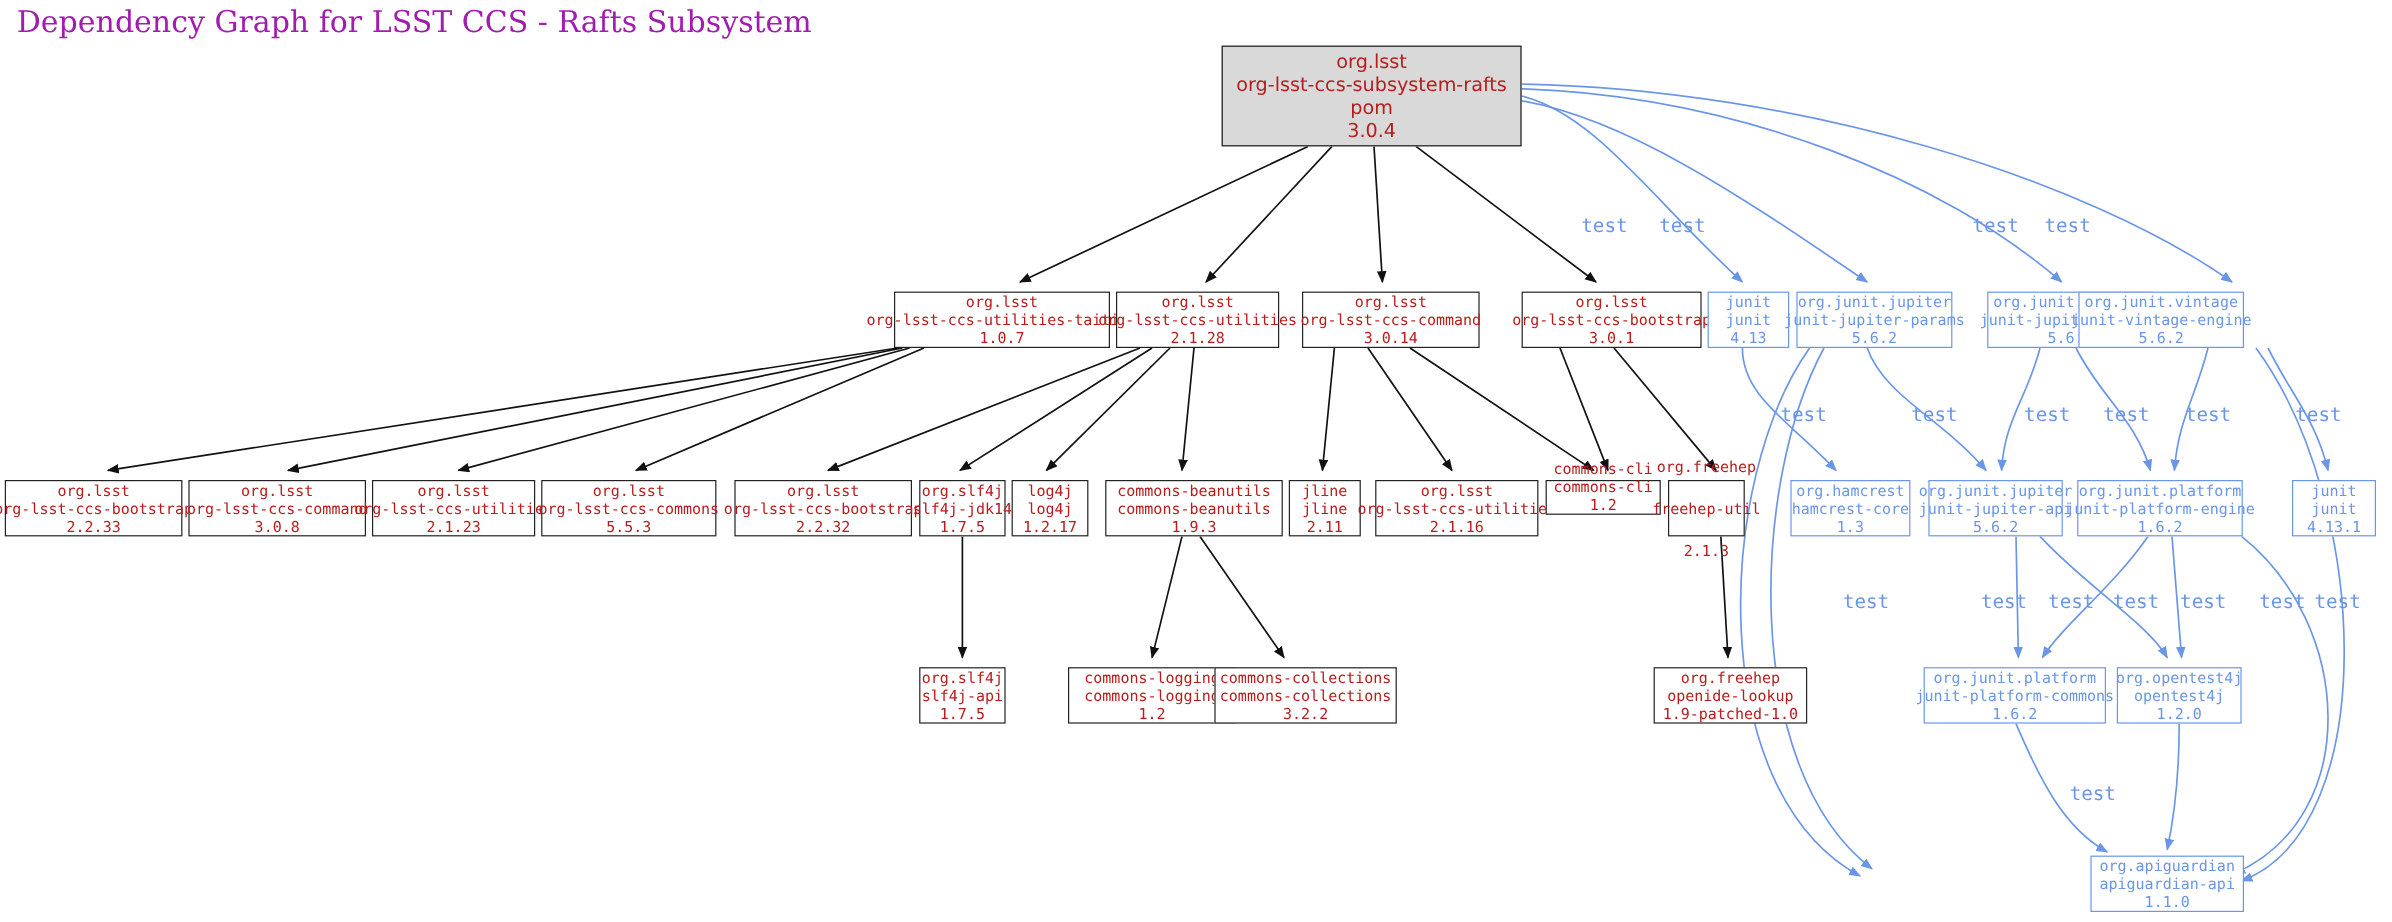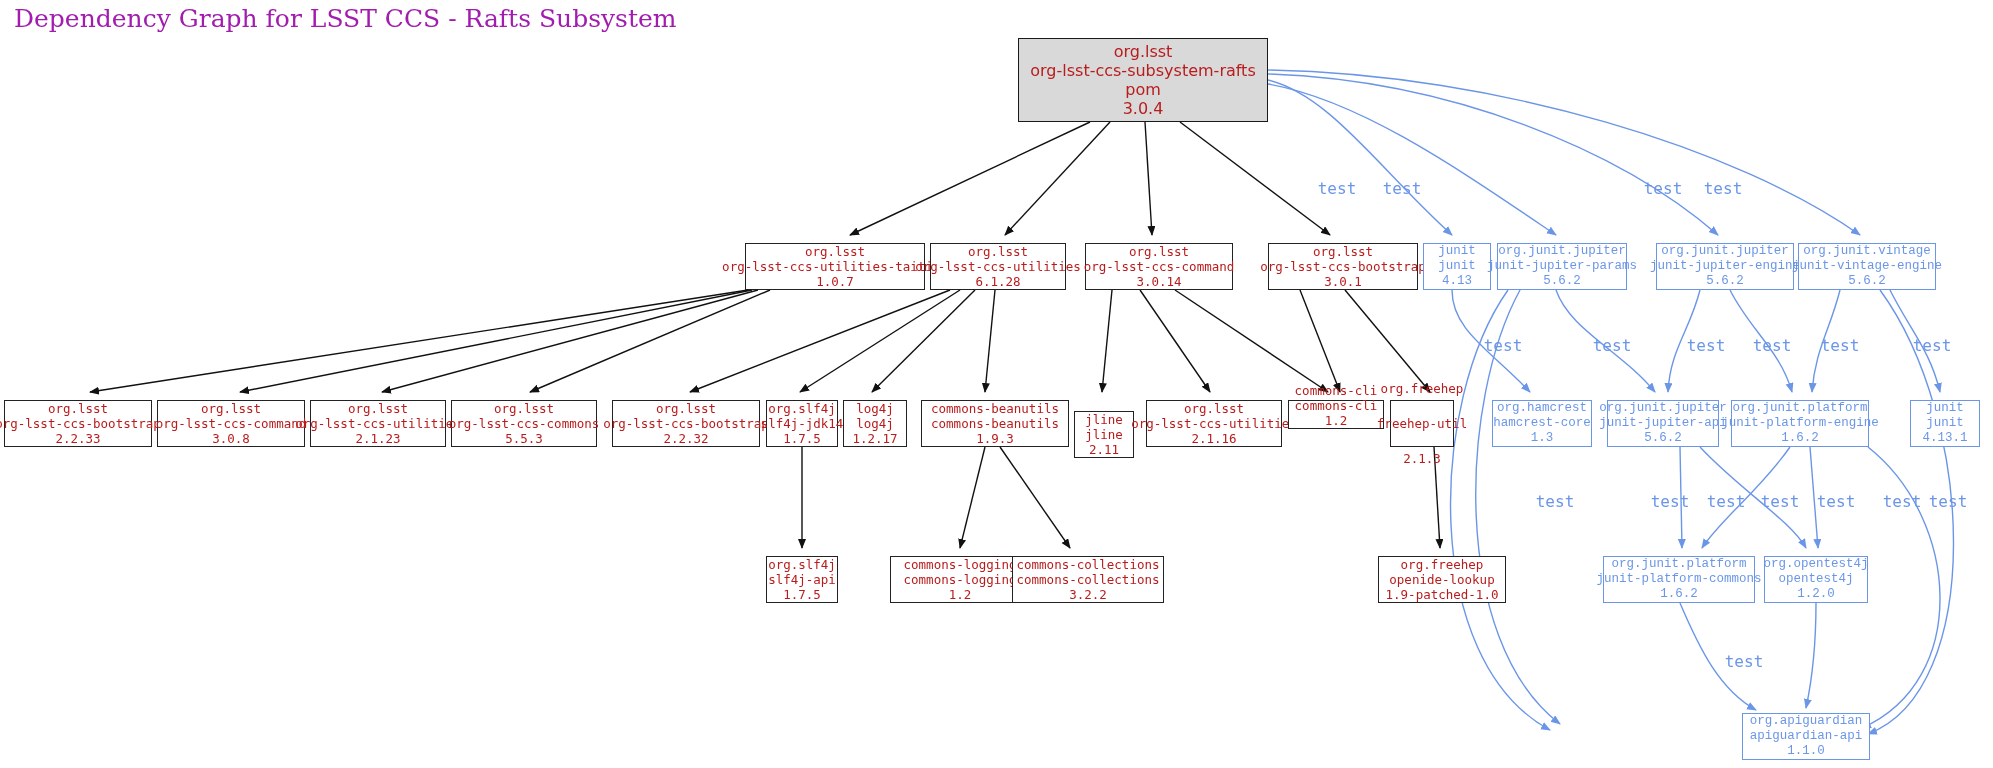--- a/index.html
+++ b/index.html
@@ -54,21 +54,20 @@
     background: #d9d9d9;
     border: 1.8px solid #1a1a1a;
     font-family: "DejaVu Sans", sans-serif;
     font-size: 16px;
     line-height: 19px;
   }
   .node.test {
     border: 1.5px solid #6b96e8;
     color: #6b96e8;
     background: #ffffff;
-    font-family: Liberation Mono, monospace;
   }
   .node .ln { display: block; }
   .edge-label {
     position: absolute;
     font-family: "DejaVu Sans Mono", monospace;
     font-size: 16px;
     color: #6b96e8;
     white-space: nowrap;
     transform: translate(-50%, -50%);
   }
@@ -161,21 +160,21 @@
         <span class="ln">3.0.4</span>
       </div>
       <div class="node" style="left: 745px; top: 243px; width: 180px; height: 47px;">
         <span class="ln">org.lsst</span>
         <span class="ln">org-lsst-ccs-utilities-taitime</span>
         <span class="ln">1.0.7</span>
       </div>
       <div class="node" style="left: 930px; top: 243px; width: 136px; height: 47px;">
         <span class="ln">org.lsst</span>
         <span class="ln">org-lsst-ccs-utilities</span>
-        <span class="ln">6.1.28</span>
+        <span class="ln">2.1.28</span>
       </div>
       <div class="node" style="left: 1085px; top: 243px; width: 148px; height: 47px;">
         <span class="ln">org.lsst</span>
         <span class="ln">org-lsst-ccs-command</span>
         <span class="ln">3.0.14</span>
       </div>
       <div class="node" style="left: 1268px; top: 243px; width: 150px; height: 47px;">
         <span class="ln">org.lsst</span>
         <span class="ln">org-lsst-ccs-bootstrap</span>
         <span class="ln">3.0.1</span>
@@ -188,21 +187,21 @@
       <div class="node test" style="left: 1497px; top: 243px; width: 130px; height: 47px;">
         <span class="ln">org.junit.jupiter</span>
         <span class="ln">junit-jupiter-params</span>
         <span class="ln">5.6.2</span>
       </div>
       <div class="node test" style="left: 1656px; top: 243px; width: 138px; height: 47px;">
         <span class="ln">org.junit.jupiter</span>
         <span class="ln">junit-jupiter-engine</span>
         <span class="ln">5.6.2</span>
       </div>
-      <div class="node test" style="left: 1798px; top: 243px; width: 138px; height: 47px;">
+      <div class="node test" style="left: 1732px; top: 243px; width: 138px; height: 47px;">
         <span class="ln">org.junit.vintage</span>
         <span class="ln">junit-vintage-engine</span>
         <span class="ln">5.6.2</span>
       </div>
       <div class="node" style="left: 4px; top: 400px; width: 148px; height: 47px;">
         <span class="ln">org.lsst</span>
         <span class="ln">org-lsst-ccs-bootstrap</span>
         <span class="ln">2.2.33</span>
       </div>
       <div class="node" style="left: 157px; top: 400px; width: 148px; height: 47px;">
@@ -233,21 +232,21 @@
       <div class="node" style="left: 843px; top: 400px; width: 64px; height: 47px;">
         <span class="ln">log4j</span>
         <span class="ln">log4j</span>
         <span class="ln">1.2.17</span>
       </div>
       <div class="node" style="left: 921px; top: 400px; width: 148px; height: 47px;">
         <span class="ln">commons-beanutils</span>
         <span class="ln">commons-beanutils</span>
         <span class="ln">1.9.3</span>
       </div>
-      <div class="node" style="left: 1074px; top: 400px; width: 60px; height: 47px; margin-top: 11px;">
+      <div class="node" style="left: 1074px; top: 400px; width: 60px; height: 47px;">
         <span class="ln">jline</span>
         <span class="ln">jline</span>
         <span class="ln">2.11</span>
       </div>
       <div class="node" style="left: 1146px; top: 400px; width: 136px; height: 47px;">
         <span class="ln">org.lsst</span>
         <span class="ln">org-lsst-ccs-utilities</span>
         <span class="ln">2.1.16</span>
       </div>
       <div class="node" style="left: 1288px; top: 400px; width: 96px; height: 29px; justify-content: flex-end;">

